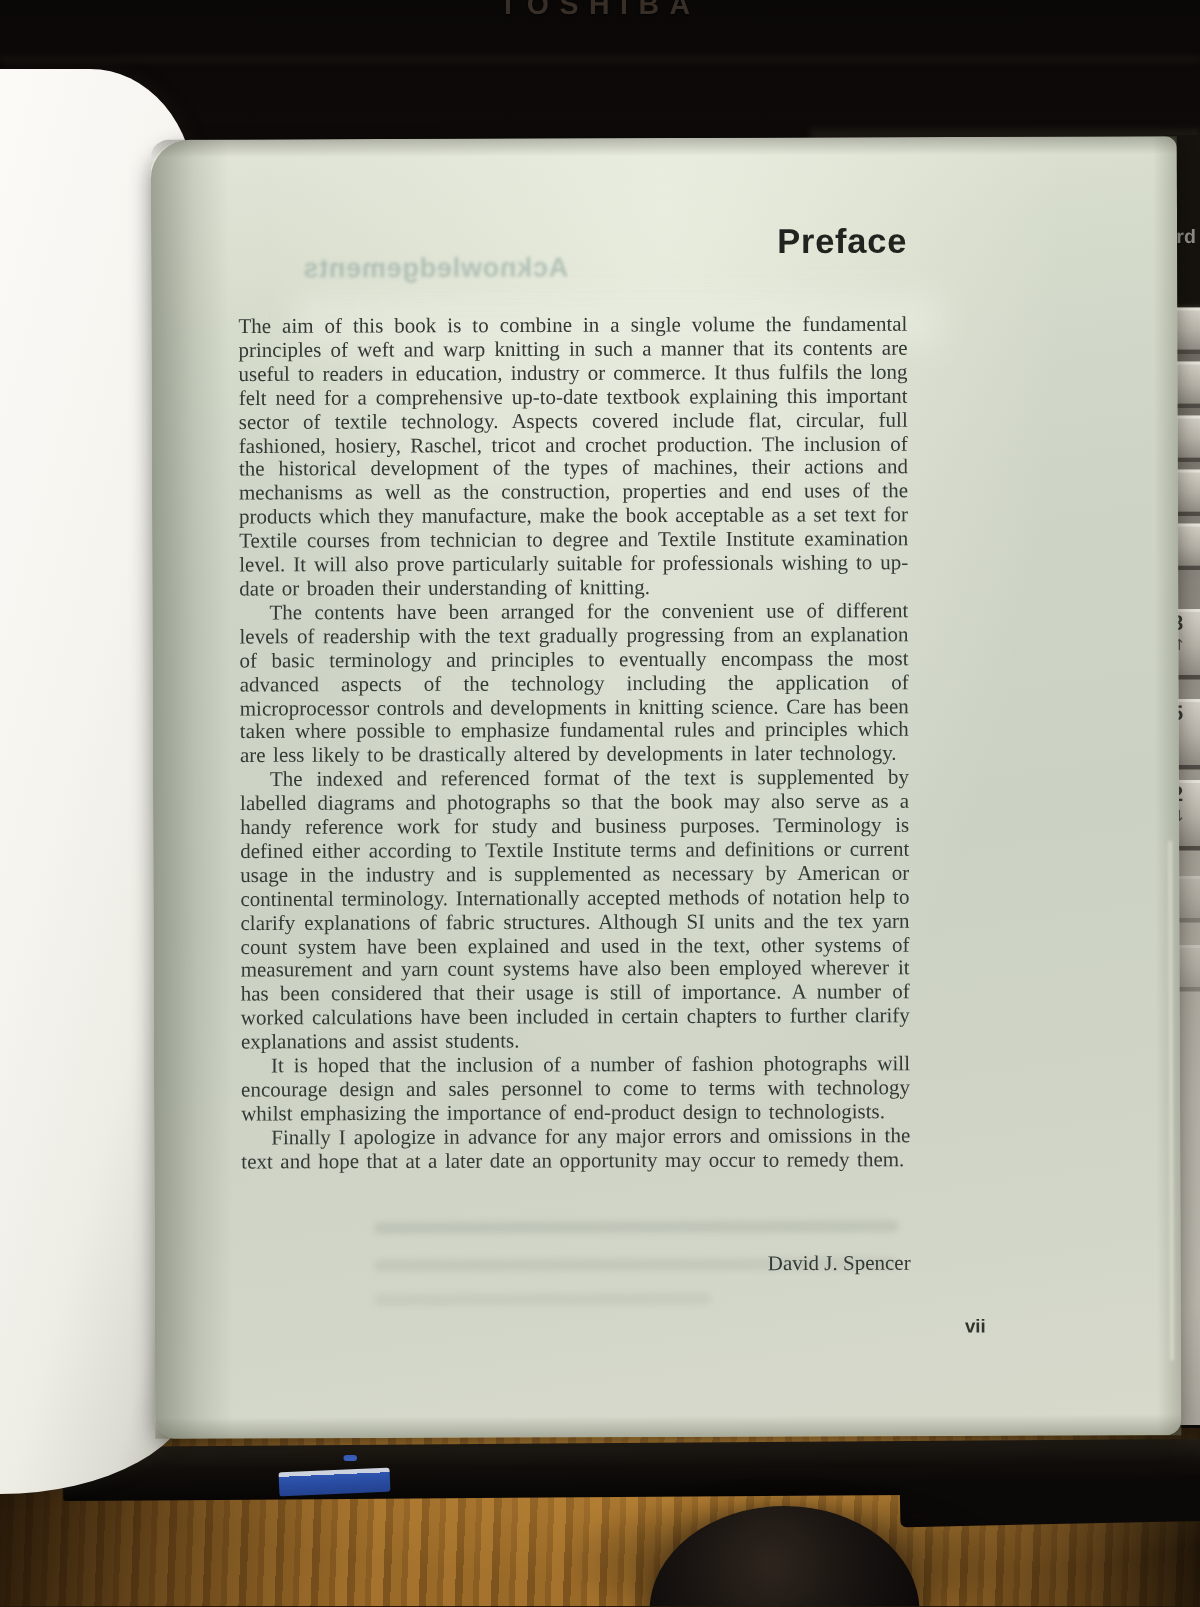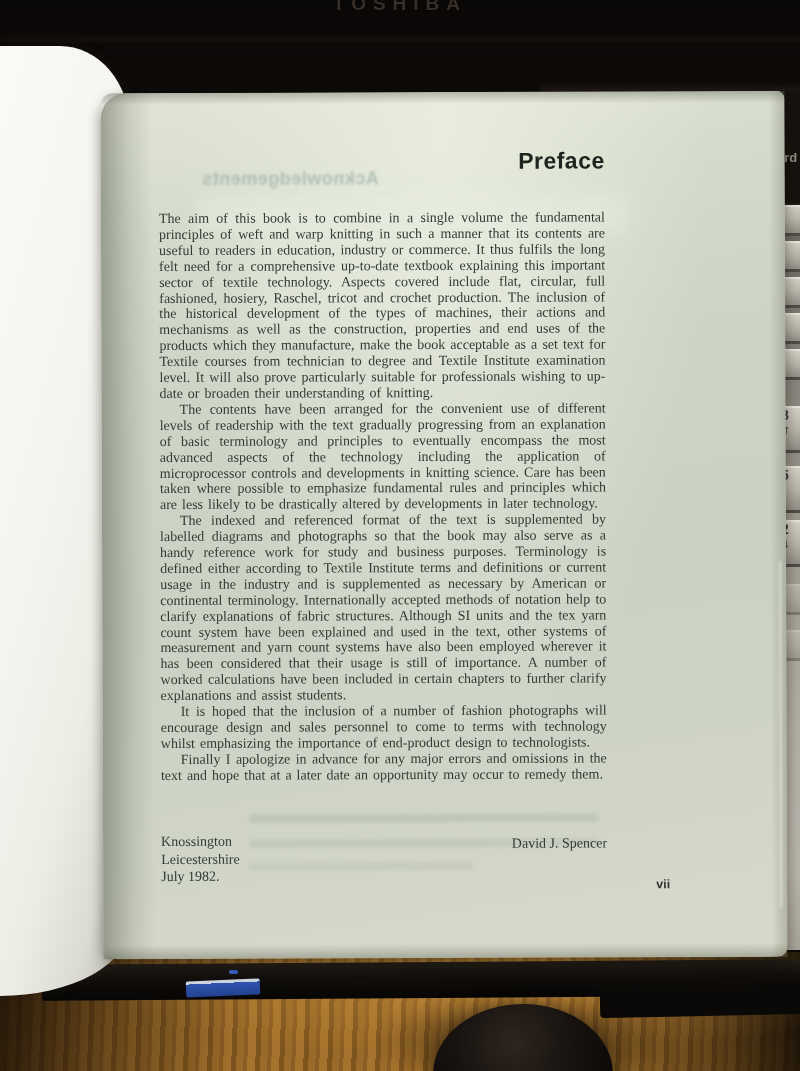--- a/index.html
+++ b/index.html
@@ -175,21 +175,21 @@
   .text-col p + p{text-indent:20px;}
   .sig-block{
     position:absolute; top:740px; left:58px;
     font-size:14px; line-height:17.5px; color:#333a35;
   }
   .author{
     position:absolute; top:744px; left:58px; width:446px; text-align:right;
     font-size:14px; color:#333a35;
   }
   .folio{
-    position:absolute; top:786px; left:540px; width:40px; text-align:center;
+    position:absolute; top:786px; left:540px; width:40px; 
     font-family:"Liberation Sans", sans-serif; font-weight:bold; font-size:12.5px;
     color:#31342e;
   }
 </style>
 </head>
 <body>
 
 <div class="scene">
 
   <div class="laptop-top">
@@ -250,25 +250,20 @@
     <div class="heading">Preface</div>
 
     <div class="text-col">
       <p>The aim of this book is to combine in a single volume the fundamental principles of weft and warp knitting in such a manner that its contents are useful to readers in education, industry or commerce. It thus fulfils the long felt need for a comprehensive up-to-date textbook explaining this important sector of textile technology. Aspects covered include flat, circular, full fashioned, hosiery, Raschel, tricot and crochet production. The inclusion of the historical development of the types of machines, their actions and mechanisms as well as the construction, properties and end uses of the products which they manufacture, make the book acceptable as a set text for Textile courses from technician to degree and Textile Institute examination level. It will also prove particularly suitable for professionals wishing to up-date or broaden their understanding of knitting.</p>
       <p>The contents have been arranged for the convenient use of different levels of readership with the text gradually progressing from an explanation of basic terminology and principles to eventually encompass the most advanced aspects of the technology including the application of microprocessor controls and developments in knitting science. Care has been taken where possible to emphasize fundamental rules and principles which are less likely to be drastically altered by developments in later technology.</p>
       <p>The indexed and referenced format of the text is supplemented by labelled diagrams and photographs so that the book may also serve as a handy reference work for study and business purposes. Terminology is defined either according to Textile Institute terms and definitions or current usage in the industry and is supplemented as necessary by American or continental terminology. Internationally accepted methods of notation help to clarify explanations of fabric structures. Although SI units and the tex yarn count system have been explained and used in the text, other systems of measurement and yarn count systems have also been employed wherever it has been considered that their usage is still of importance. A number of worked calculations have been included in certain chapters to further clarify explanations and assist students.</p>
       <p>It is hoped that the inclusion of a number of fashion photographs will encourage design and sales personnel to come to terms with technology whilst emphasizing the importance of end-product design to technologists.</p>
       <p>Finally I apologize in advance for any major errors and omissions in the text and hope that at a later date an opportunity may occur to remedy them.</p>
     </div>
 
-    <div class="sig-block">
-      <div>Knossington</div>
-      <div>Leicestershire</div>
-      <div>July 1982.</div>
-    </div>
     <div class="author">David J. Spencer</div>
 
     <div class="folio">vii</div>
   </div>
 
   <div class="mouse"></div>
 
 </div>
 
 </body></html>

